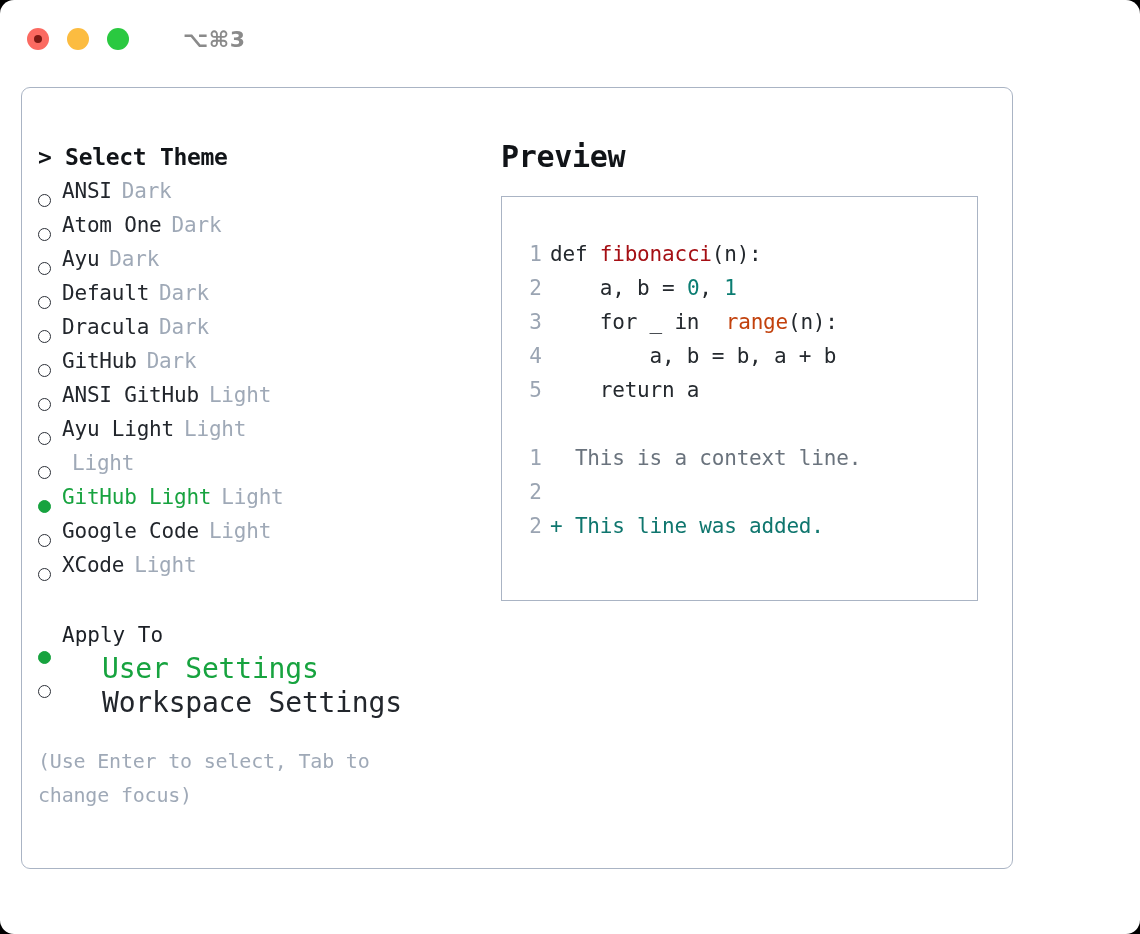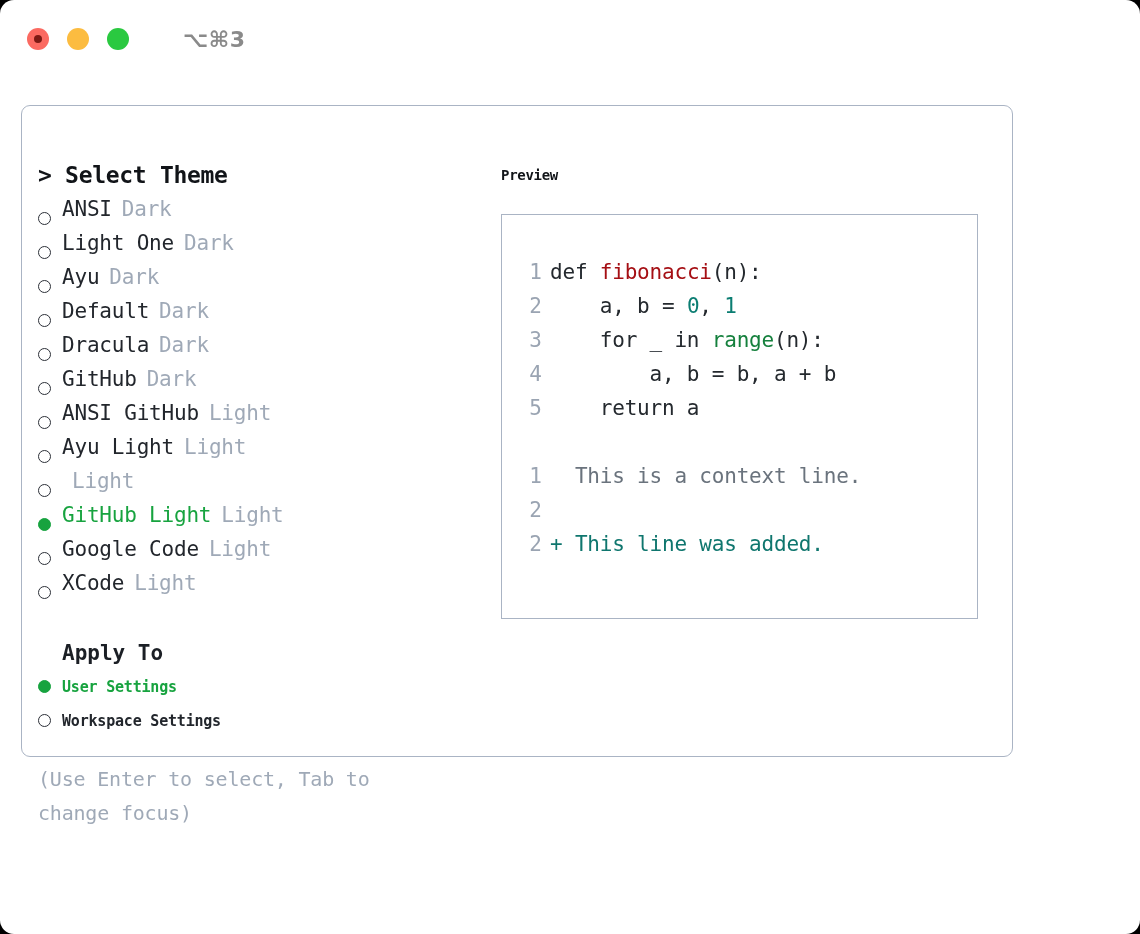--- a/index.html
+++ b/index.html
@@ -65,23 +65,23 @@
     font-size: 22px;
     font-weight: 700;
     color: #8a8a8a;
     letter-spacing: 0.5px;
   }
 
   
   .panel {
     position: absolute;
     left: 21px;
-    top: 105px;
+    top: 87px;
     width: 992px;
-    height: 652px;
+    height: 782px;
     border: 1.5px solid #aab4c4;
     border-radius: 9px;
     box-sizing: border-box;
     background: #ffffff;
   }
 
   
   .left-col {
     position: absolute;
     left: 16px;
@@ -129,36 +129,37 @@
     color: #22262c;
     letter-spacing: -0.2px;
   }
   .theme-row.selected .theme-name { color: #17a33f; }
   .theme-kind {
     color: #9fa9b7;
     margin-left: 10px;
     letter-spacing: -0.2px;
   }
 
-  .apply-block { margin-top: 36px; font-weight: bold; }
+  .apply-block { margin-top: 36px; }
   .apply-title {
     font-size: 21px;
     color: #1b1f25;
     padding-left: 24px;
     line-height: 34px;
     height: 34px;
     white-space: pre;
   }
   .apply-row {
     display: flex;
-    align-items: center;
-    height: 34px;
-    line-height: 34px;
-    font-size: 15px;
-    white-space: pre;
+    align-items: flex-start;
+    height: 34px;
+    line-height: 34px;
+    font-size: 28px;
+    white-space: pre;
+    gap: 40px;
   }
   .apply-row .label { color: #22262c; letter-spacing: -0.2px; }
   .apply-row.selected .label { color: #17a33f; }
 
   .hint {
     margin-top: 24px;
     font-size: 20px;
     color: #9fa9b7;
     line-height: 34px;
     width: 400px;
@@ -166,21 +167,21 @@
   }
 
   
   .right-col {
     position: absolute;
     left: 479px;
     top: 52px;
     width: 490px;
   }
   .preview-title {
-    font-size: 14px;
+    font-size: 30px;
     font-weight: 700;
     color: #111418;
     letter-spacing: -0.3px;
     line-height: 34px;
     white-space: pre;
   }
   .preview-box {
     margin-top: 22px;
     width: 477px;
     height: 405px;
@@ -202,21 +203,21 @@
     text-align: right;
     color: #9aa4b2;
     flex: none;
     padding-right: 8px;
     box-sizing: border-box;
   }
   .code-text { color: #24292e; letter-spacing: -0.2px; text-align: center; }
 
   .tok-fn   { color: #a50f14; }
   .tok-num  { color: #0b7d72; }
-  .tok-call { color: #15803d; }
+  .tok-call { color: #c2410c; margin-left: 14px; }
 
   .spacer-line { height: 34px; }
 
   .diff-ctx  .code-text { color: #6a737d; }
   .diff-del  .code-text { color: #b5141a; }
   .diff-add  .code-text { color: #0f766e; }
 </style>
 </head>
 <body>
 
@@ -232,21 +233,21 @@
   </div>
 
   <div class="panel">
 
     <div class="left-col">
 
       <div class="list-title">&gt; Select Theme</div>
 
       <div class="theme-list">
           <div class="theme-row"><span class="bullet"></span><span class="theme-name">ANSI</span><span class="theme-kind">Dark</span></div>
-          <div class="theme-row"><span class="bullet"></span><span class="theme-name">Light One</span><span class="theme-kind">Dark</span></div>
+          <div class="theme-row"><span class="bullet"></span><span class="theme-name">Atom One</span><span class="theme-kind">Dark</span></div>
           <div class="theme-row"><span class="bullet"></span><span class="theme-name">Ayu</span><span class="theme-kind">Dark</span></div>
           <div class="theme-row"><span class="bullet"></span><span class="theme-name">Default</span><span class="theme-kind">Dark</span></div>
           <div class="theme-row"><span class="bullet"></span><span class="theme-name">Dracula</span><span class="theme-kind">Dark</span></div>
           <div class="theme-row"><span class="bullet"></span><span class="theme-name">GitHub</span><span class="theme-kind">Dark</span></div>
           <div class="theme-row"><span class="bullet"></span><span class="theme-name">ANSI GitHub</span><span class="theme-kind">Light</span></div>
           <div class="theme-row"><span class="bullet"></span><span class="theme-name">Ayu Light</span><span class="theme-kind">Light</span></div>
           <div class="theme-row"><span class="bullet"></span><span class="theme-kind">Light</span></div>
           <div class="theme-row selected"><span class="bullet"></span><span class="theme-name">GitHub Light</span><span class="theme-kind">Light</span></div>
           <div class="theme-row"><span class="bullet"></span><span class="theme-name">Google Code</span><span class="theme-kind">Light</span></div>
           <div class="theme-row"><span class="bullet"></span><span class="theme-name">XCode</span><span class="theme-kind">Light</span></div>

